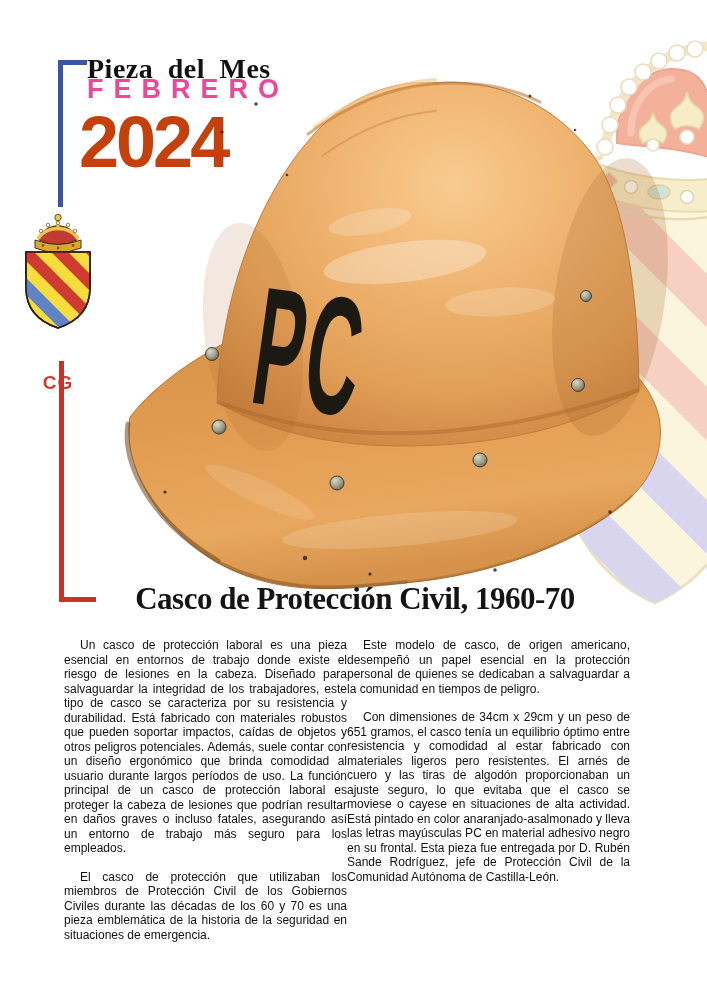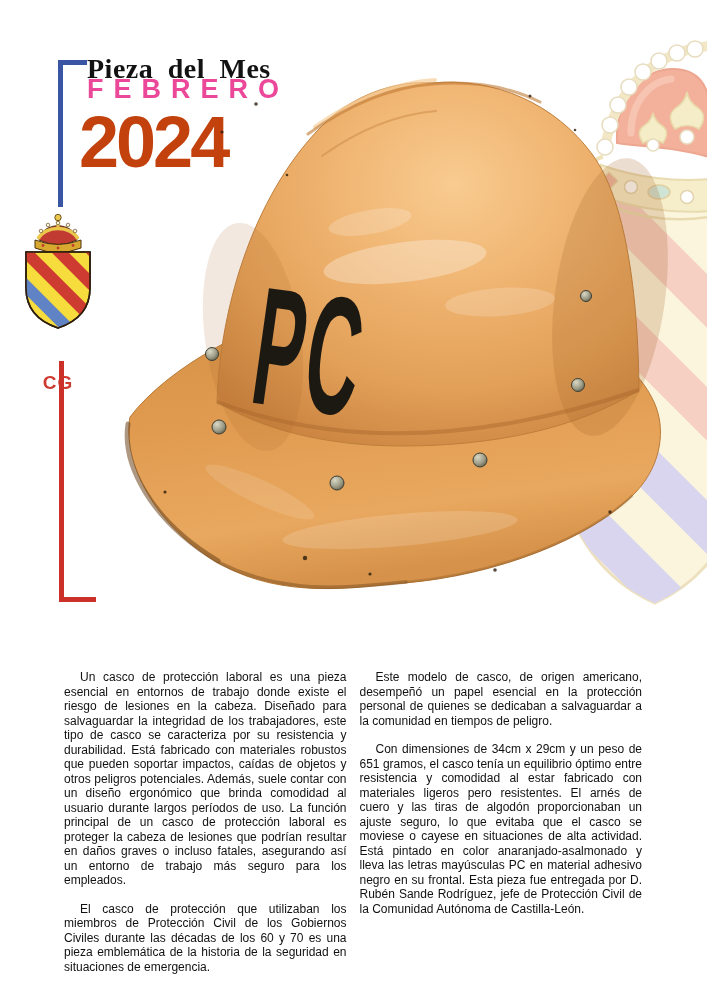--- a/index.html
+++ b/index.html
@@ -41,22 +41,22 @@
   
   .helmet{position:absolute;left:70px;top:72px;width:600px;height:520px;}
   
   .title{
     position:absolute;left:60px;top:582px;width:590px;text-align:center;
     font-family:"Liberation Serif",serif;font-weight:bold;font-size:31px;line-height:1.1;
     color:#141414;letter-spacing:-.5px;white-space:nowrap;
   }
   
   .columns{
-    position:absolute;left:64px;top:670px;width:578px;
-    display:flex;gap:13px;
+    position:absolute;left:64px;top:638px;width:578px;
+    display:flex;
   }
   .col{width:283px;font-size:12px;line-height:14.5px;text-align:justify;color:#111;}
   .col p{margin:0 0 14px 0;text-indent:16px;}
   
   .footer{
     position:absolute;left:0;top:931px;width:707px;text-align:center;
     font-weight:bold;font-size:12px;color:#111;
   }
 </style>
 </head>
@@ -238,20 +238,21 @@
         <circle cx="460" cy="24" r="1.5"></circle>
       <circle cx="235" cy="486" r="2.2"></circle>
         <circle cx="300" cy="502" r="1.6"></circle>
       <circle cx="425" cy="498" r="1.8"></circle>
         <circle cx="95" cy="420" r="1.6"></circle>
       <circle cx="540" cy="440" r="1.7"></circle>
         <circle cx="505" cy="58" r="1.3"></circle>
     </g>
   </svg>
 
+  <div class="title">Casco de Protección Civil, 1960-70</div>
 
   <div class="columns">
     <div class="col">
       <p>Un casco de protección laboral es una pieza esencial en entornos de trabajo donde existe el riesgo de lesiones en la cabeza. Diseñado para salvaguardar la integridad de los trabajadores, este tipo de casco se caracteriza por su resistencia y durabilidad. Está fabricado con materiales robustos que pueden soportar impactos, caídas de objetos y otros peligros potenciales. Además, suele contar con un diseño ergonómico que brinda comodidad al usuario durante largos períodos de uso. La función principal de un casco de protección laboral es proteger la cabeza de lesiones que podrían resultar en daños graves o incluso fatales, asegurando así un entorno de trabajo más seguro para los empleados.</p>
       <p>El casco de protección que utilizaban los miembros de Protección Civil de los Gobiernos Civiles durante las décadas de los 60 y 70 es una pieza emblemática de la historia de la seguridad en situaciones de emergencia.</p>
     </div>
     <div class="col">
       <p>Este modelo de casco, de origen americano, desempeñó un papel esencial en la protección personal de quienes se dedicaban a salvaguardar a la comunidad en tiempos de peligro.</p>
       <p>Con dimensiones de 34cm x 29cm y un peso de 651 gramos, el casco tenía un equilibrio óptimo entre resistencia y comodidad al estar fabricado con materiales ligeros pero resistentes. El arnés de cuero y las tiras de algodón proporcionaban un ajuste seguro, lo que evitaba que el casco se moviese o cayese en situaciones de alta actividad. Está pintado en color anaranjado-asalmonado y lleva las letras mayúsculas PC en material adhesivo negro en su frontal. Esta pieza fue entregada por D. Rubén Sande Rodríguez, jefe de Protección Civil de la Comunidad Autónoma de Castilla-León.</p>
     </div>

